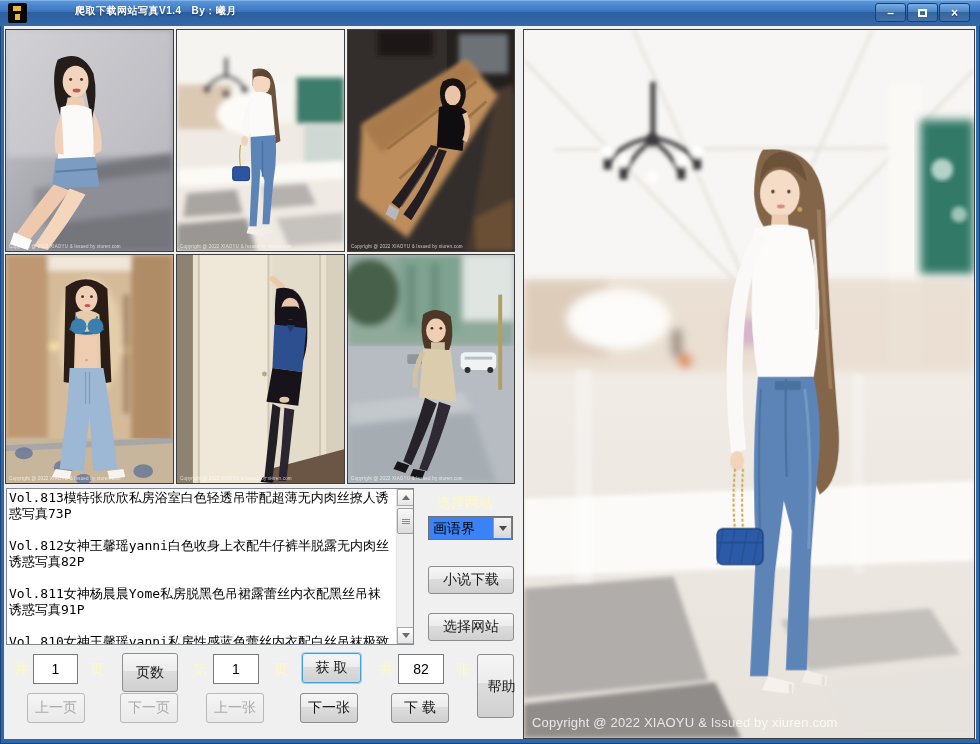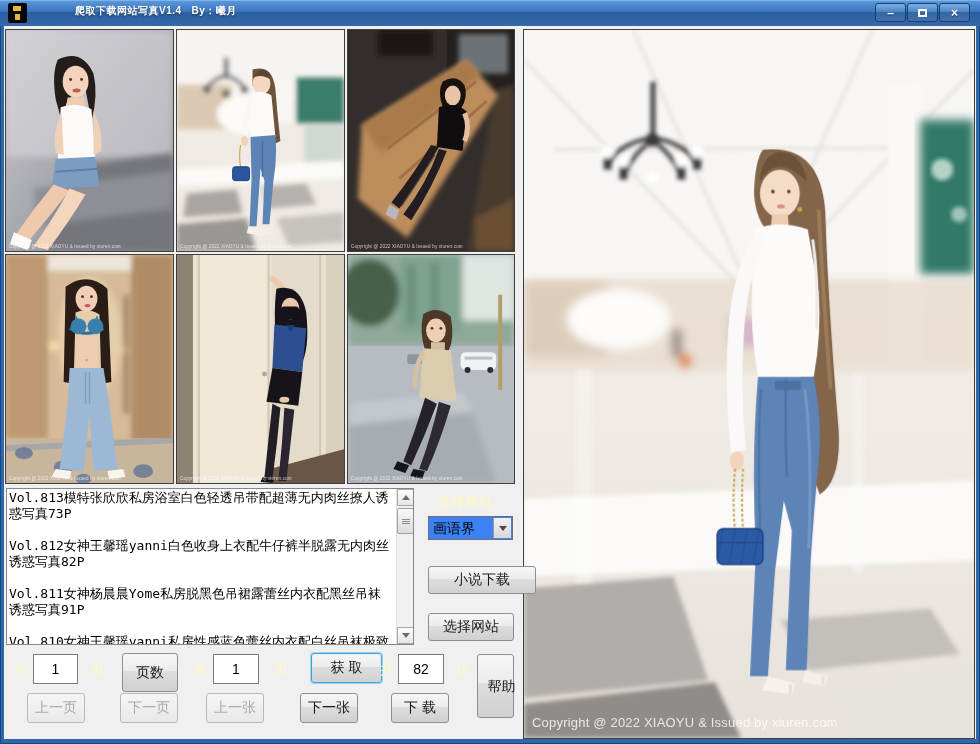--- a/index.html
+++ b/index.html
@@ -450,31 +450,31 @@
     </div>
   </div>
 
   <div class="lbl" style="left:437px;top:494px;">选择网站</div>
   <div class="combo">
     <div class="combo-text">画语界</div>
     <div class="combo-btn">
         <span class="combo-arrow"></span>
       </div>
   </div>
-  <div class="btn" style="left:428px;top:566px;width:108px;height:28px;">小说下载</div>
+  <div class="btn" style="left:428px;top:566px;width:86px;height:28px;">小说下载</div>
   <div class="btn" style="left:428px;top:613px;width:86px;height:28px;">选择网站</div>
 
   <div class="lbl" style="left:14px;top:661px;">共</div>
   <input class="tb" style="left: 33px; top: 654px; width: 45px; height: 30px;" value="1">
   <div class="lbl" style="left:90px;top:661px;">页</div>
   <div class="btn" style="left:122px;top:653px;width:56px;height:39px;">页数</div>
   <div class="lbl" style="left:193px;top:661px;">第</div>
   <input class="tb" style="left: 213px; top: 654px; width: 46px; height: 30px;" value="1">
   <div class="lbl" style="left:274px;top:661px;">页</div>
-  <div class="btn focus" style="left:311px;top:653px;width:71px;height:30px;">获 取</div>
+  <div class="btn focus" style="left:302px;top:653px;width:59px;height:30px;">获 取</div>
   <div class="lbl" style="left:380px;top:661px;">共</div>
   <input class="tb" style="left: 398px; top: 654px; width: 46px; height: 30px;" value="82">
   <div class="lbl" style="left:456px;top:661px;">张</div>
   <div class="btn btn-help" style="left:477px;top:654px;width:37px;height:64px;"><span>帮助</span></div>
 
   <div class="btn disabled" style="left:27px;top:693px;width:58px;height:30px;">上一页</div>
   <div class="btn disabled" style="left:120px;top:693px;width:58px;height:30px;">下一页</div>
   <div class="btn disabled" style="left:206px;top:693px;width:58px;height:30px;">上一张</div>
   <div class="btn" style="left:300px;top:693px;width:58px;height:30px;">下一张</div>
   <div class="btn" style="left:391px;top:693px;width:58px;height:30px;">下 载</div>

